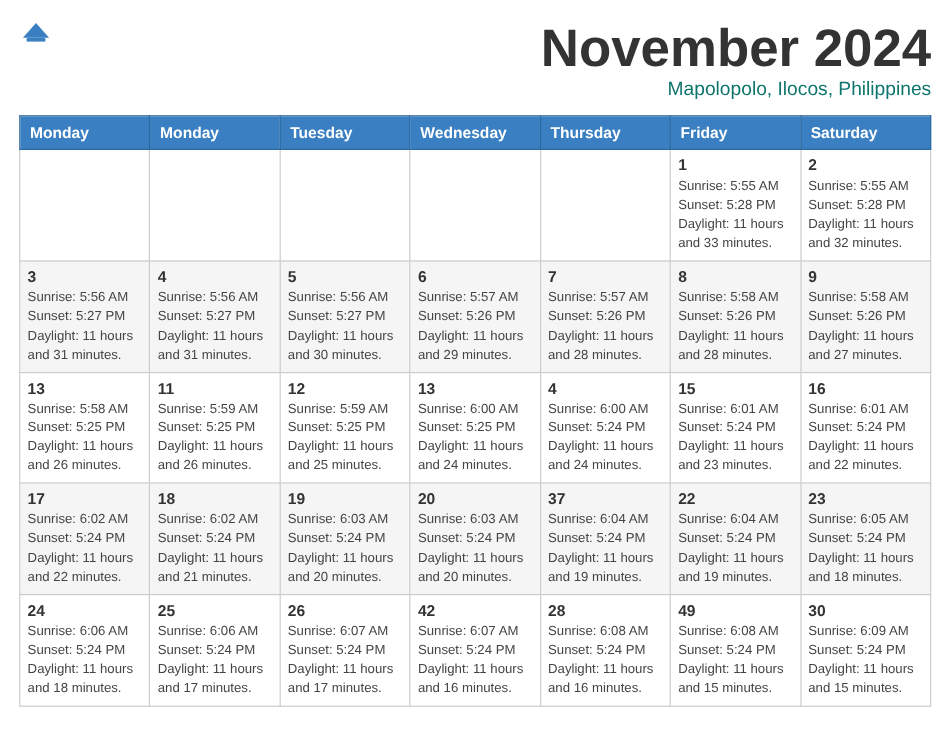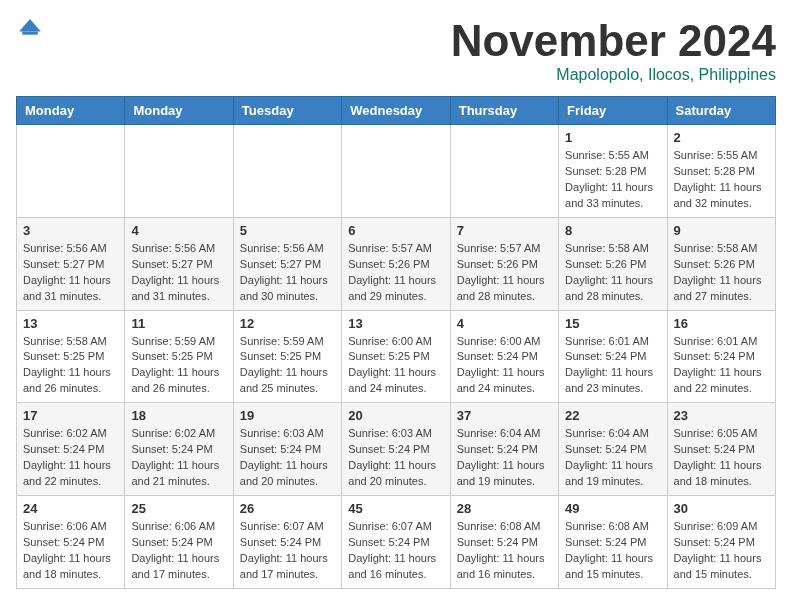--- a/index.html
+++ b/index.html
@@ -278,21 +278,21 @@
 Sunset: 5:24 PM
 Daylight: 11 hours and 17 minutes.</div>
         </td>
         <td>
           <div class="day-number">26</div>
           <div class="day-info">Sunrise: 6:07 AM
 Sunset: 5:24 PM
 Daylight: 11 hours and 17 minutes.</div>
         </td>
         <td>
-          <div class="day-number">45</div>
+          <div class="day-number">42</div>
           <div class="day-info">Sunrise: 6:07 AM
 Sunset: 5:24 PM
 Daylight: 11 hours and 16 minutes.</div>
         </td>
         <td>
           <div class="day-number">28</div>
           <div class="day-info">Sunrise: 6:08 AM
 Sunset: 5:24 PM
 Daylight: 11 hours and 16 minutes.</div>
         </td>

